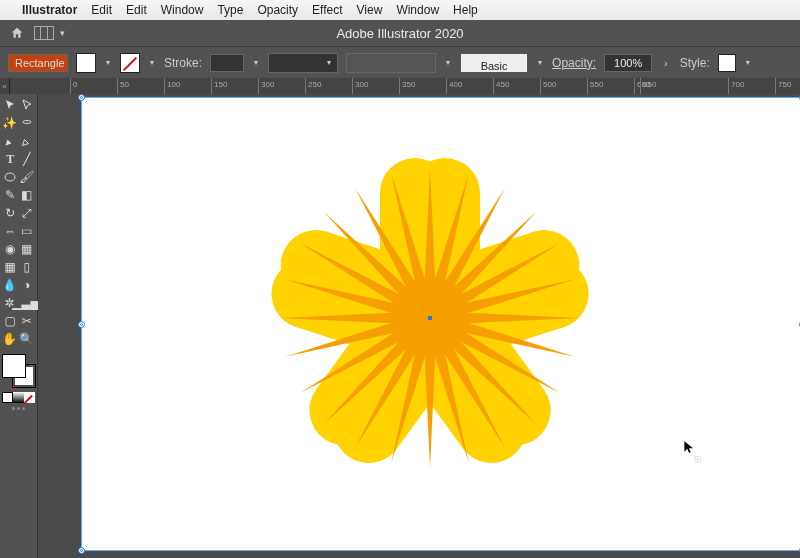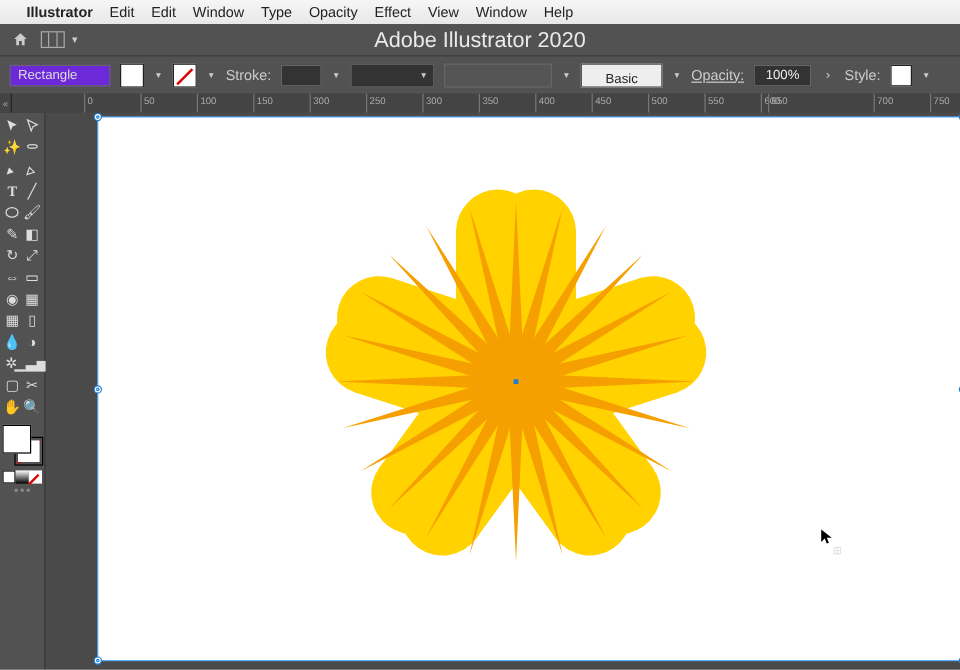--- a/index.html
+++ b/index.html
@@ -11,25 +11,25 @@
   .menubar .apple { font-size: 13px; }
   .menubar span { cursor: default; }
   .menubar .appname { font-weight: 600; }
 
   
   .titlebar { height: 26px; background: #525252; display: flex; align-items: center; padding: 0 8px; color: #eaeaea; position: relative; }
   .titlebar .home { width:18px;height:18px;display:flex;align-items:center;justify-content:center;margin-right:8px;fill:#ccc; }
   .titlebar .panel-icon { width:20px;height:14px;border:1px solid #aaa;display:flex; }
   .titlebar .panel-icon div{flex:1;border-right:1px solid #aaa;} .titlebar .panel-icon div:last-child{border:none;}
   .titlebar .chev { margin-left:6px;font-size:9px;color:#ccc; }
-  .titlebar .title { position:absolute; left:0; right:0; text-align:center; font-size:18px; pointer-events:none; }
+  .titlebar .title { position:absolute; left:0; right:0; text-align:center; font-size:13px; pointer-events:none; }
 
   
   .controlbar { height: 32px; background: #525252; border-top:1px solid #3a3a3a; display:flex; align-items:center; padding:0 8px; gap:8px; font-size:12px; color:#ddd; }
-  .tool-label { background:#6d28d9; border:1px solid #666; padding:2px 6px; color:#ddd; width:84px; font-size:11px; }
+  .tool-label { background:#c2410c; border:1px solid #666; padding:2px 6px; color:#ddd; width:60px; font-size:11px; }
   .swatch { width:20px;height:20px;border:1px solid #222; display:inline-block; }
   .swatch.white{background:#fff;}
   .swatch.nostroke{background:#fff;position:relative;}
   .swatch.nostroke::after{content:"";position:absolute;left:0;right:0;top:50%;border-top:2px solid #d00;transform:rotate(-45deg);transform-origin:center;}
   .mini-chev{font-size:8px;color:#ccc;padding:0 2px;}
   .lbl{color:#ccc;font-size:12px;}
   .numbox{width:34px;height:18px;background:#333;border:1px solid #666;display:flex;align-items:center;justify-content:center;color:#eee;font-size:11px;}
   .dropdown{height:20px;background:#333;border:1px solid #666;display:flex;align-items:center;padding:0 4px;gap:4px;}
   .brush-prev{width:68px;height:20px;background:#eee;display:flex;align-items:center;justify-content:flex-end;padding:0 4px;color:#222;font-size:11px;border:1px solid #555;flex-direction:column;}
   .brush-prev .line{flex:1;height:2px;background:#000;margin-right:6px;}

